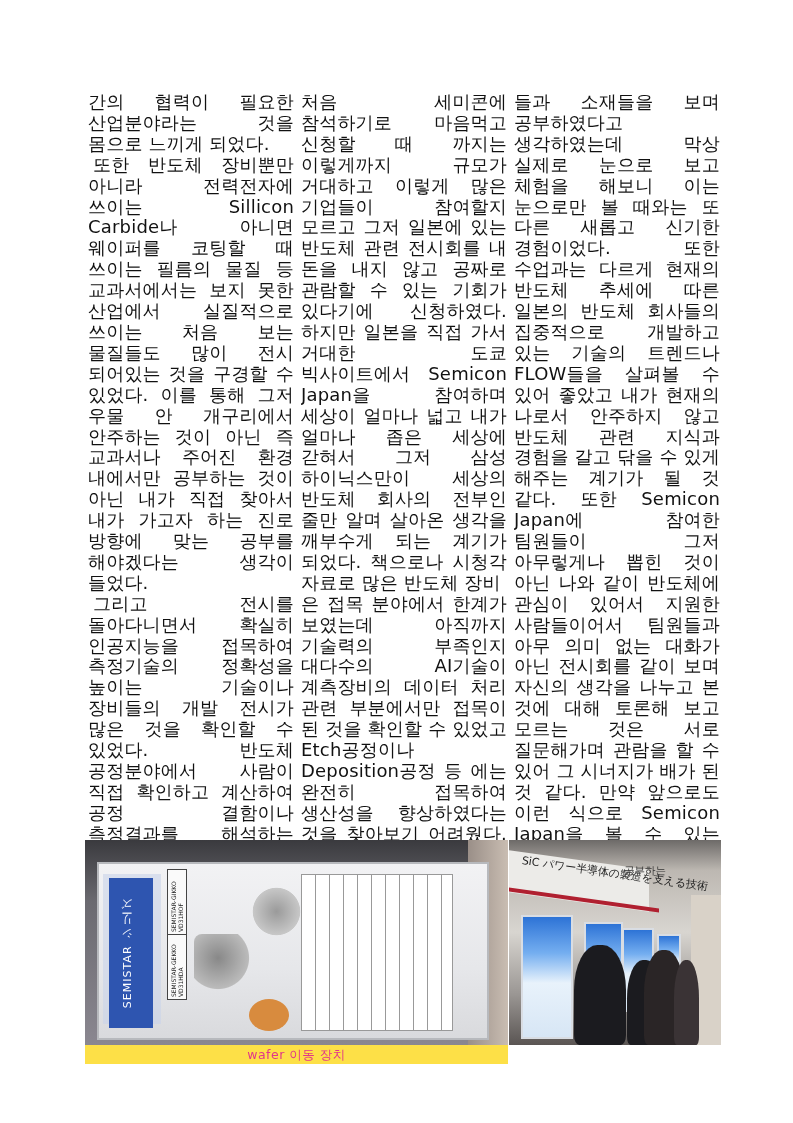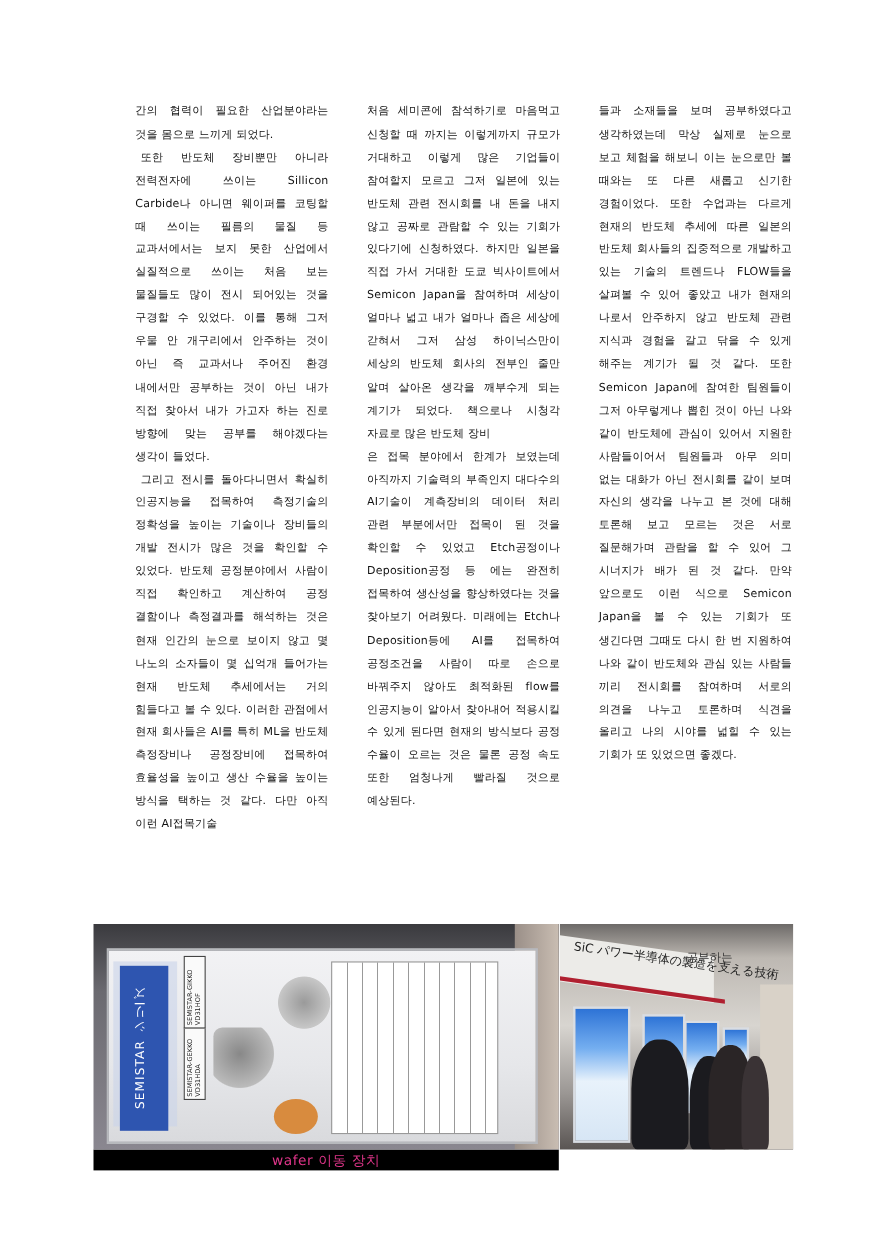--- a/index.html
+++ b/index.html
@@ -1,31 +1,31 @@
 <!DOCTYPE html>
 <html><head>
 <meta charset="utf-8">
 <style>
   html, body { margin: 0; padding: 0; background: #ffffff; }
   body { width: 793px; height: 1123px; position: relative; overflow: hidden;
          font-family: "DejaVu Sans", sans-serif; color: #111; }
   .page { position: absolute; left: 0; top: 0; width: 793px; height: 1123px; }
   .columns { position: absolute; left: 88px; top: 92px; width: 632px; height: 748px;
              display: flex; justify-content: space-between; }
-  .col { width: 206px; font-size: 10px; line-height: 20.9px; text-align: justify;
-         letter-spacing: 0.2px; word-break: keep-all; overflow: hidden; margin-left: 35px; }
+  .col { width: 206px; font-size: 18px; line-height: 20.9px; text-align: justify;
+         letter-spacing: 0.2px; word-break: keep-all; overflow: hidden; }
   .col p { margin: 0; }
   .indent { text-indent: 5px; }
   .photos { position: absolute; left: 85px; top: 840px; width: 636px; height: 224px;
             display: flex; }
   .fig { display: flex; flex-direction: column; }
   .fig1 { width: 423px; }
   .fig2 { width: 212px; margin-left: 1px; }
   .photo { height: 205px; position: relative; overflow: hidden; }
-  .caption { height: 19px; background: #000000; color: #e0358a; font-size: 12.5px;
+  .caption { height: 19px; background: #fde047; color: #e0358a; font-size: 12.5px;
              line-height: 19px; text-align: center; letter-spacing: 0.5px; }
 
   
   .p1 { background: linear-gradient(180deg, #3a3a3e 0%, #6b6a70 30%, #8a8790 100%); }
   .p1 .floor { position: absolute; right: 0; top: 0; width: 40px; height: 100%;
                background: linear-gradient(90deg, #9a8f88, #c9bdb2); }
   .p1 .panel { position: absolute; left: 12px; top: 22px; width: 392px; height: 178px;
                background: linear-gradient(180deg, #f2f2f4 0%, #e6e7ea 60%, #d9dadd 100%);
                border: 2px solid #b7b9bd; box-sizing: border-box; }
   .p1 .band { position: absolute; left: 10px; top: 14px; width: 44px; height: 150px;

